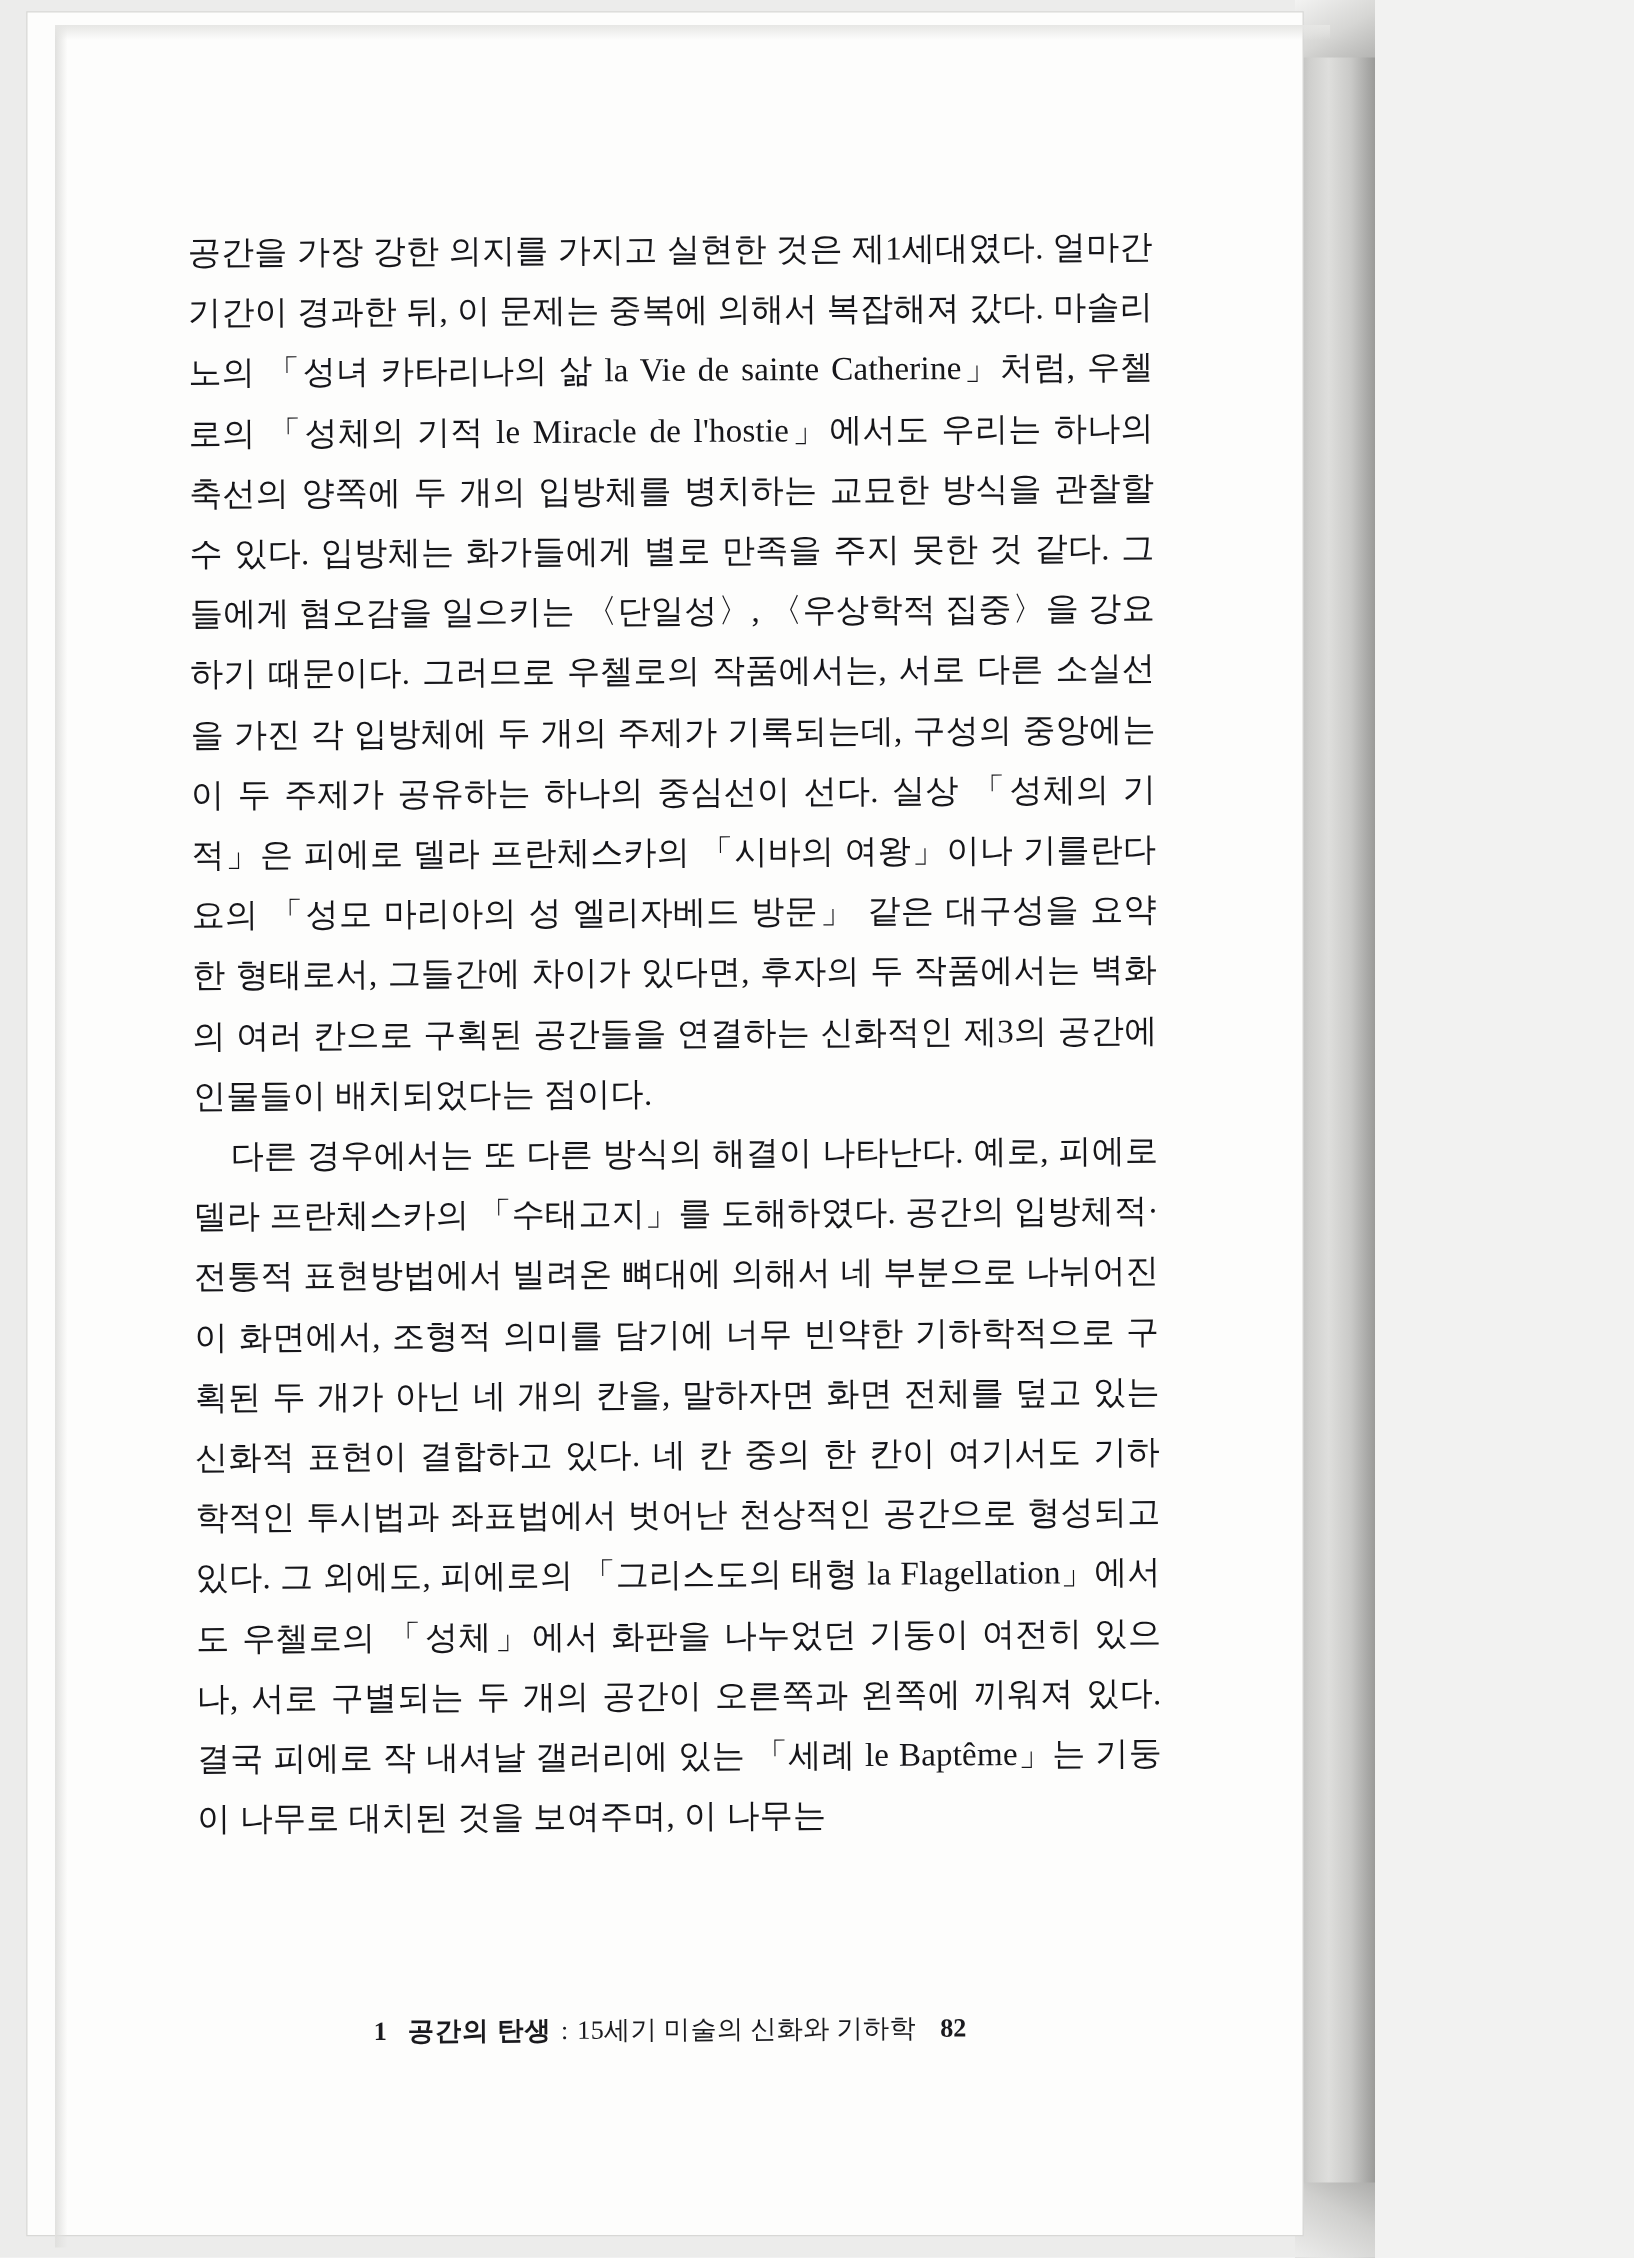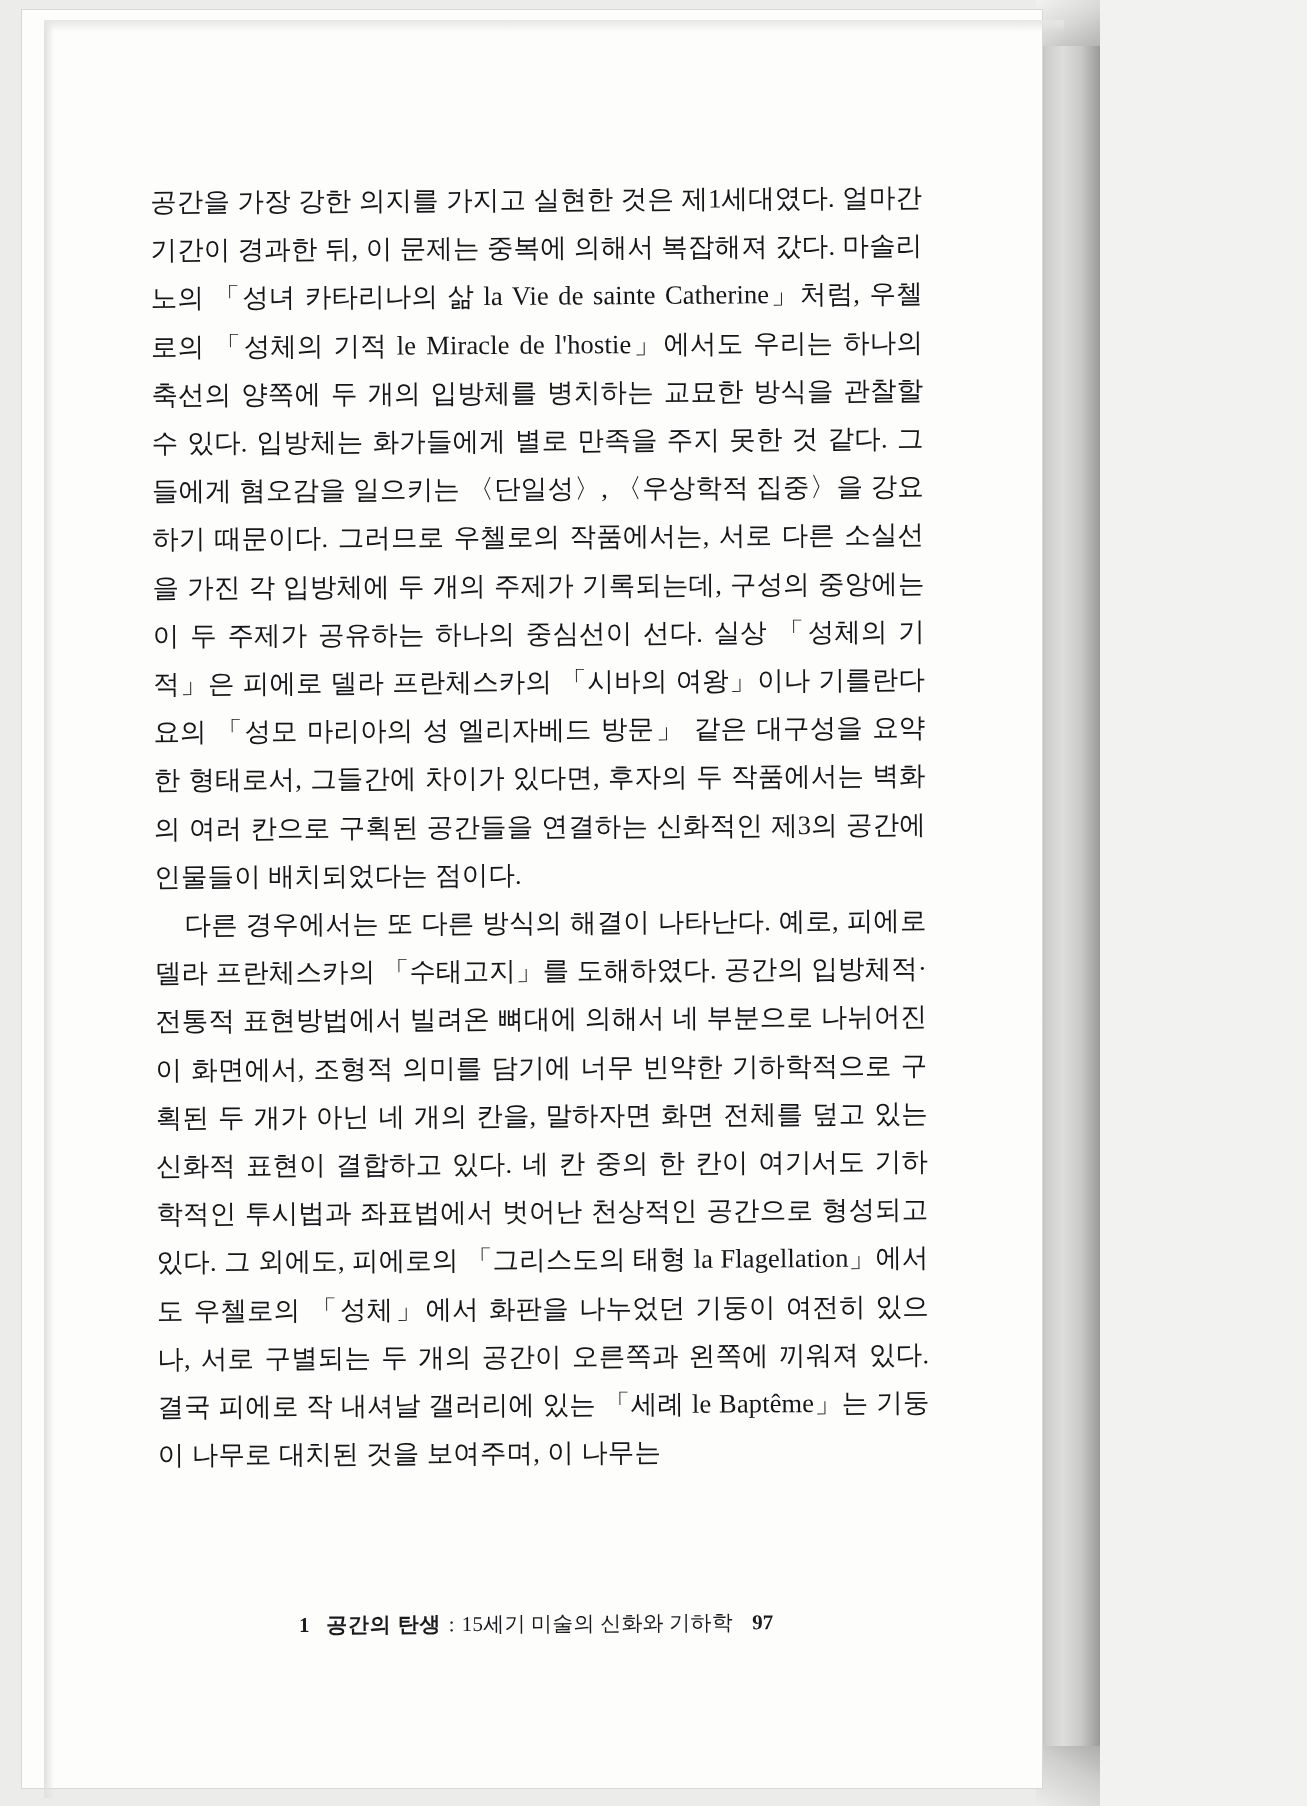--- a/index.html
+++ b/index.html
@@ -177,15 +177,15 @@
     <p class="para">공간을 가장 강한 의지를 가지고 실현한 것은 제1세대였다. 얼마간 기간이 경과한 뒤, 이 문제는 중복에 의해서 복잡해져 갔다. 마솔리노의 「성녀 카타리나의 삶 la Vie de sainte Catherine」처럼, 우첼로의 「성체의 기적 le Miracle de l'hostie」에서도 우리는 하나의 축선의 양쪽에 두 개의 입방체를 병치하는 교묘한 방식을 관찰할 수 있다. 입방체는 화가들에게 별로 만족을 주지 못한 것 같다. 그들에게 혐오감을 일으키는 〈단일성〉, 〈우상학적 집중〉을 강요하기 때문이다. 그러므로 우첼로의 작품에서는, 서로 다른 소실선을 가진 각 입방체에 두 개의 주제가 기록되는데, 구성의 중앙에는 이 두 주제가 공유하는 하나의 중심선이 선다. 실상 「성체의 기적」은 피에로 델라 프란체스카의 「시바의 여왕」이나 기를란다요의 「성모 마리아의 성 엘리자베드 방문」 같은 대구성을 요약한 형태로서, 그들간에 차이가 있다면, 후자의 두 작품에서는 벽화의 여러 칸으로 구획된 공간들을 연결하는 신화적인 제3의 공간에 인물들이 배치되었다는 점이다.</p>
     <p class="para">다른 경우에서는 또 다른 방식의 해결이 나타난다. 예로, 피에로 델라 프란체스카의 「수태고지」를 도해하였다. 공간의 입방체적·전통적 표현방법에서 빌려온 뼈대에 의해서 네 부분으로 나뉘어진 이 화면에서, 조형적 의미를 담기에 너무 빈약한 기하학적으로 구획된 두 개가 아닌 네 개의 칸을, 말하자면 화면 전체를 덮고 있는 신화적 표현이 결합하고 있다. 네 칸 중의 한 칸이 여기서도 기하학적인 투시법과 좌표법에서 벗어난 천상적인 공간으로 형성되고 있다. 그 외에도, 피에로의 「그리스도의 태형 la Flagellation」에서도 우첼로의 「성체」에서 화판을 나누었던 기둥이 여전히 있으나, 서로 구별되는 두 개의 공간이 오른쪽과 왼쪽에 끼워져 있다. 결국 피에로 작 내셔날 갤러리에 있는 「세례 le Baptême」는 기둥이 나무로 대치된 것을 보여주며, 이 나무는</p>
   </div>
 
   <div class="running-foot">
     <span class="chapter-no">1</span>
     <span>&nbsp;</span>
     <span class="chapter-title">공간의 탄생</span>
     <span class="sep">:</span>
     <span class="subtitle">15세기 미술의 신화와 기하학</span>
-    <span class="folio">97</span>
+    <span class="folio">82</span>
   </div>
 </div>
 
 </body></html>

